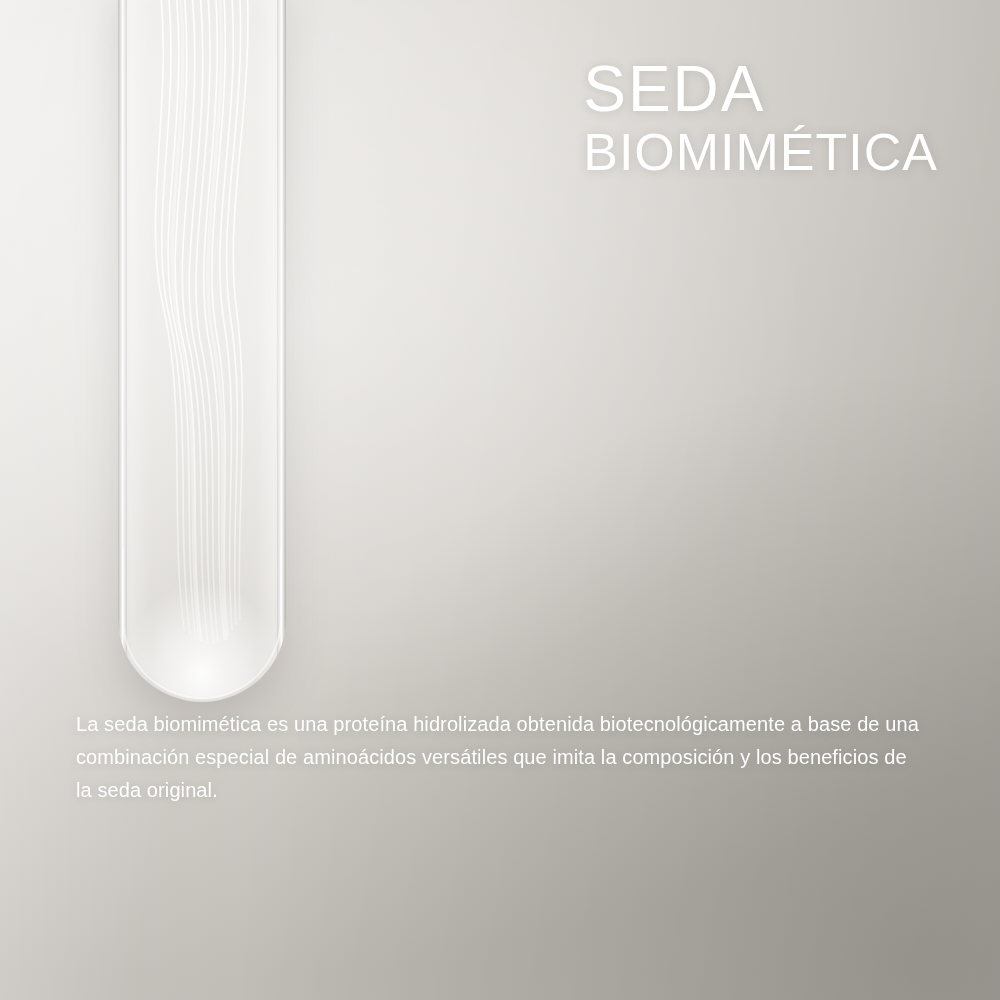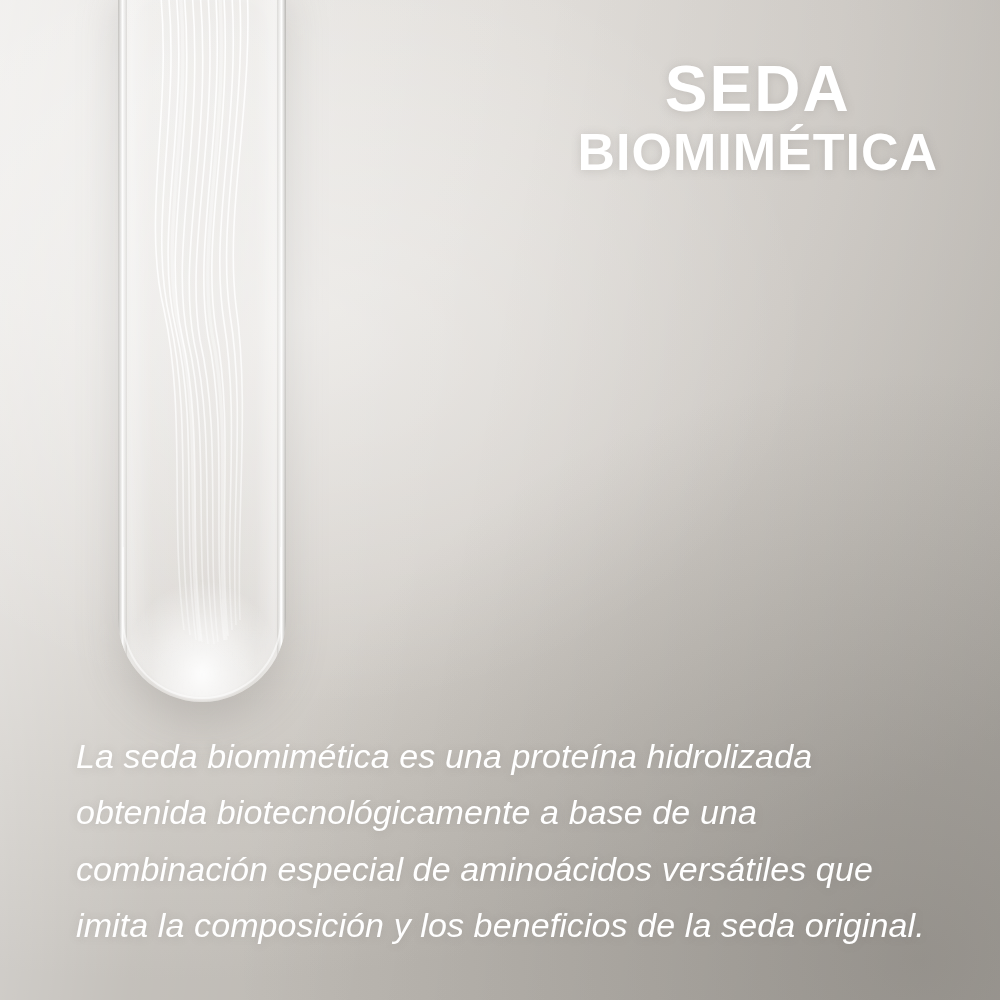--- a/index.html
+++ b/index.html
@@ -94,23 +94,23 @@
     filter: blur(0.5px);
   }
 
   .fibers { position: absolute; inset: 0; }
 
   
   .headline {
     position: absolute;
     right: 62px;
     top: 58px;
-    text-align: center;
+    text-align: left;
     color: #ffffff;
-    font-weight: 700;
+    font-weight: 400;
     letter-spacing: 0.5px;
     line-height: 0.99;
     text-shadow: 0 1px 10px rgba(120,116,110,0.25);
   }
   .headline .line1 {
     display: block;
     font-size: 64px;
     letter-spacing: 2px;
   }
   .headline .line2 {
@@ -118,28 +118,27 @@
     font-size: 52px;
     letter-spacing: 1px;
     margin-top: 6px;
   }
 
   
   .body-copy {
     position: absolute;
     left: 76px;
     right: 72px;
-    top: 728px;
+    top: 708px;
     color: #ffffff;
-    font-size: 34px;
+    font-size: 20px;
     line-height: 1.66;
     font-weight: 400;
     letter-spacing: 0.1px;
     text-shadow: 0 1px 8px rgba(120,116,110,0.22);
-    font-style: italic;
   }
   .body-copy p { margin: 0; }
 </style>
 </head>
 <body>
 
 <div class="poster">
 
   <div class="backdrop-sheen"></div>
 

